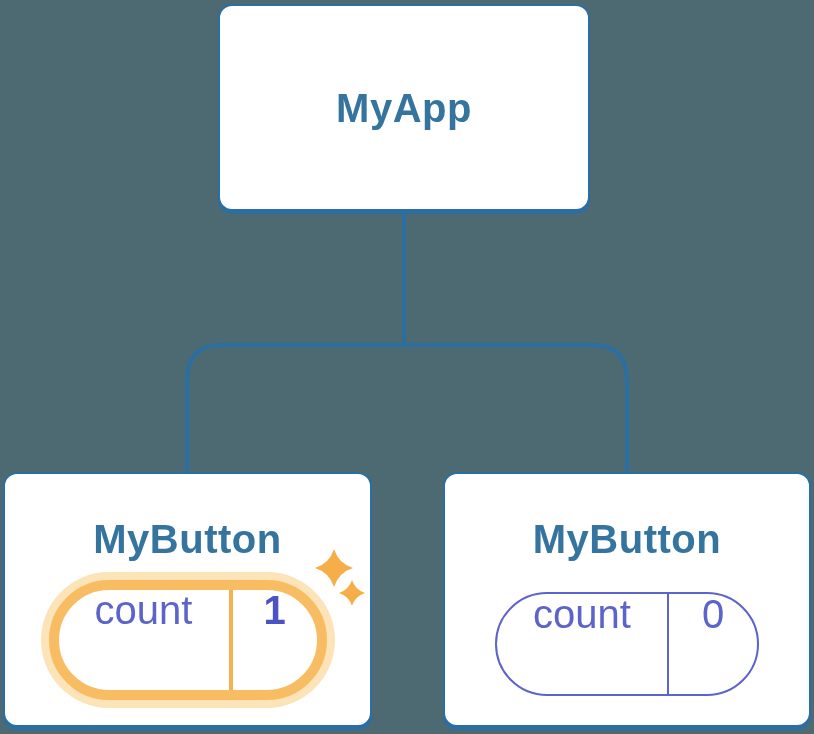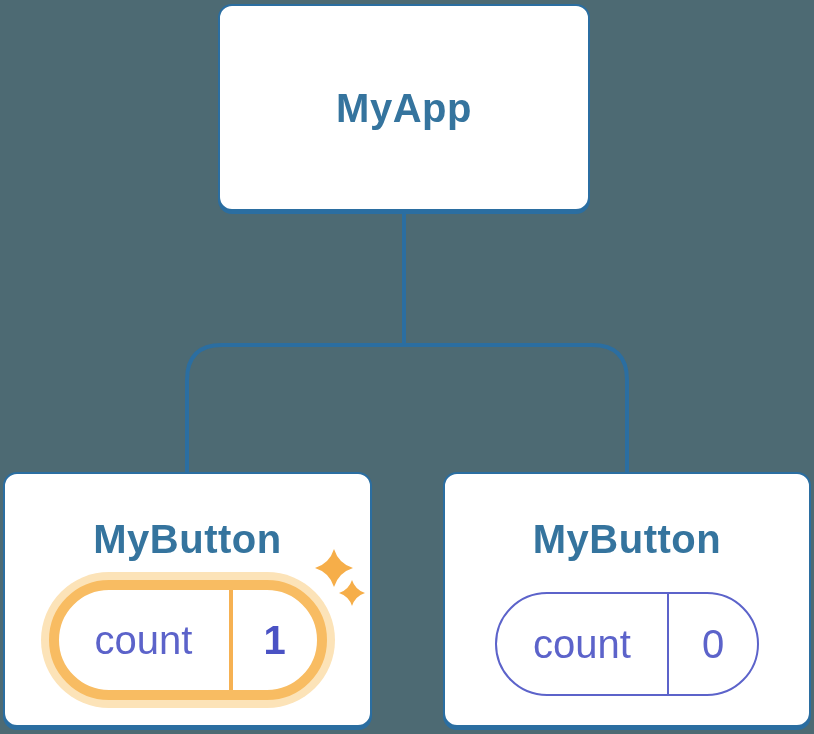--- a/index.html
+++ b/index.html
@@ -66,21 +66,21 @@
   .card-button-left .node-title,
   .card-button-right .node-title {
     margin-top: 41px;
   }
   .pill-wrap {
     position: relative;
   }
   .pill {
     box-sizing: content-box;
     display: flex;
-    align-items: center;
+    align-items: flex-start;
     height: 100px;
     background: #FFFFFF;
     border-radius: 70px;
   }
   .pill-highlighted {
     width: 258px;
     border: 10px solid #F8BC62;
     box-shadow: 0 0 0 8px #FCE3B8;
     margin-top: 17px;
   }

